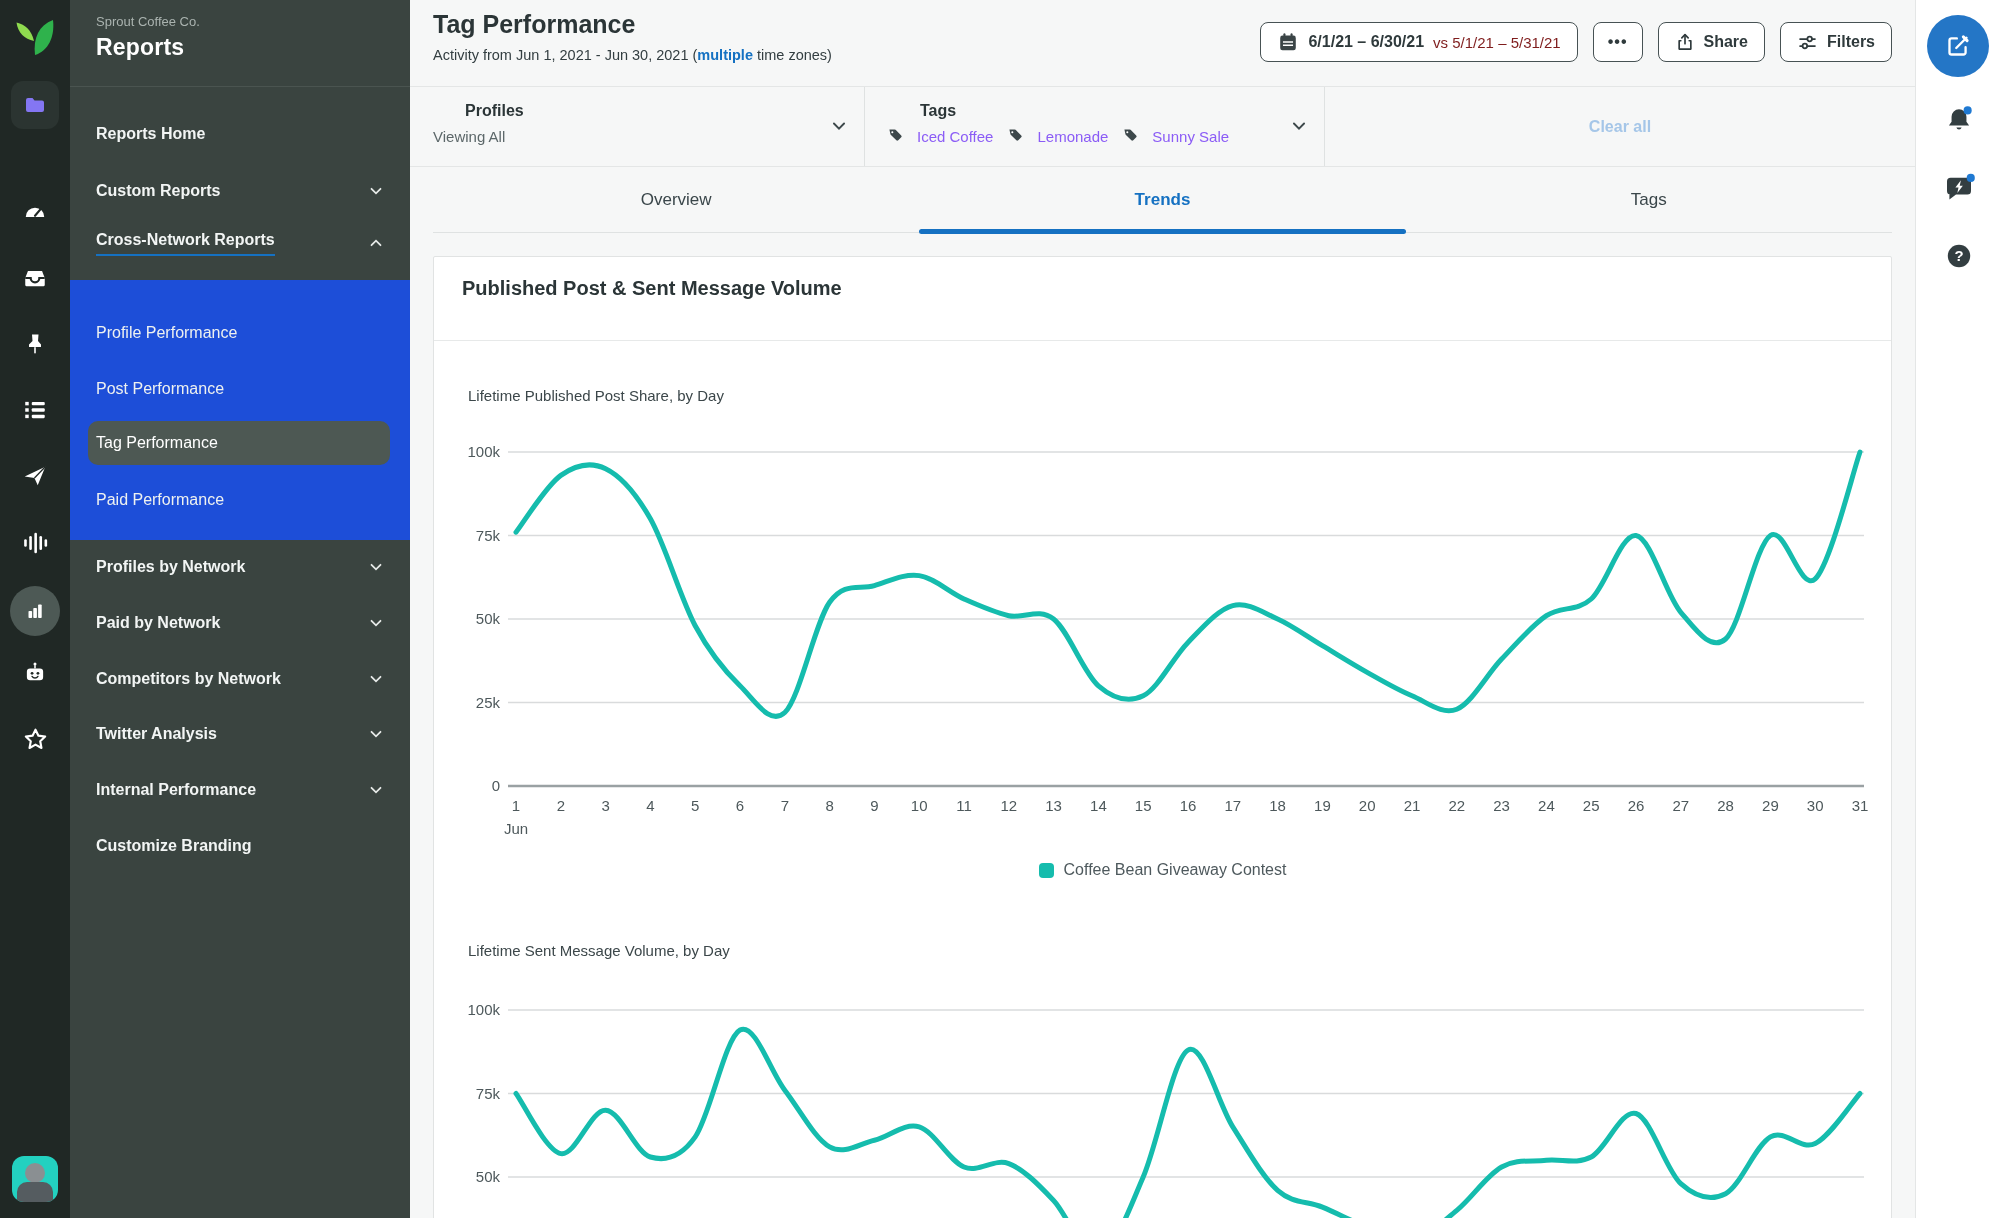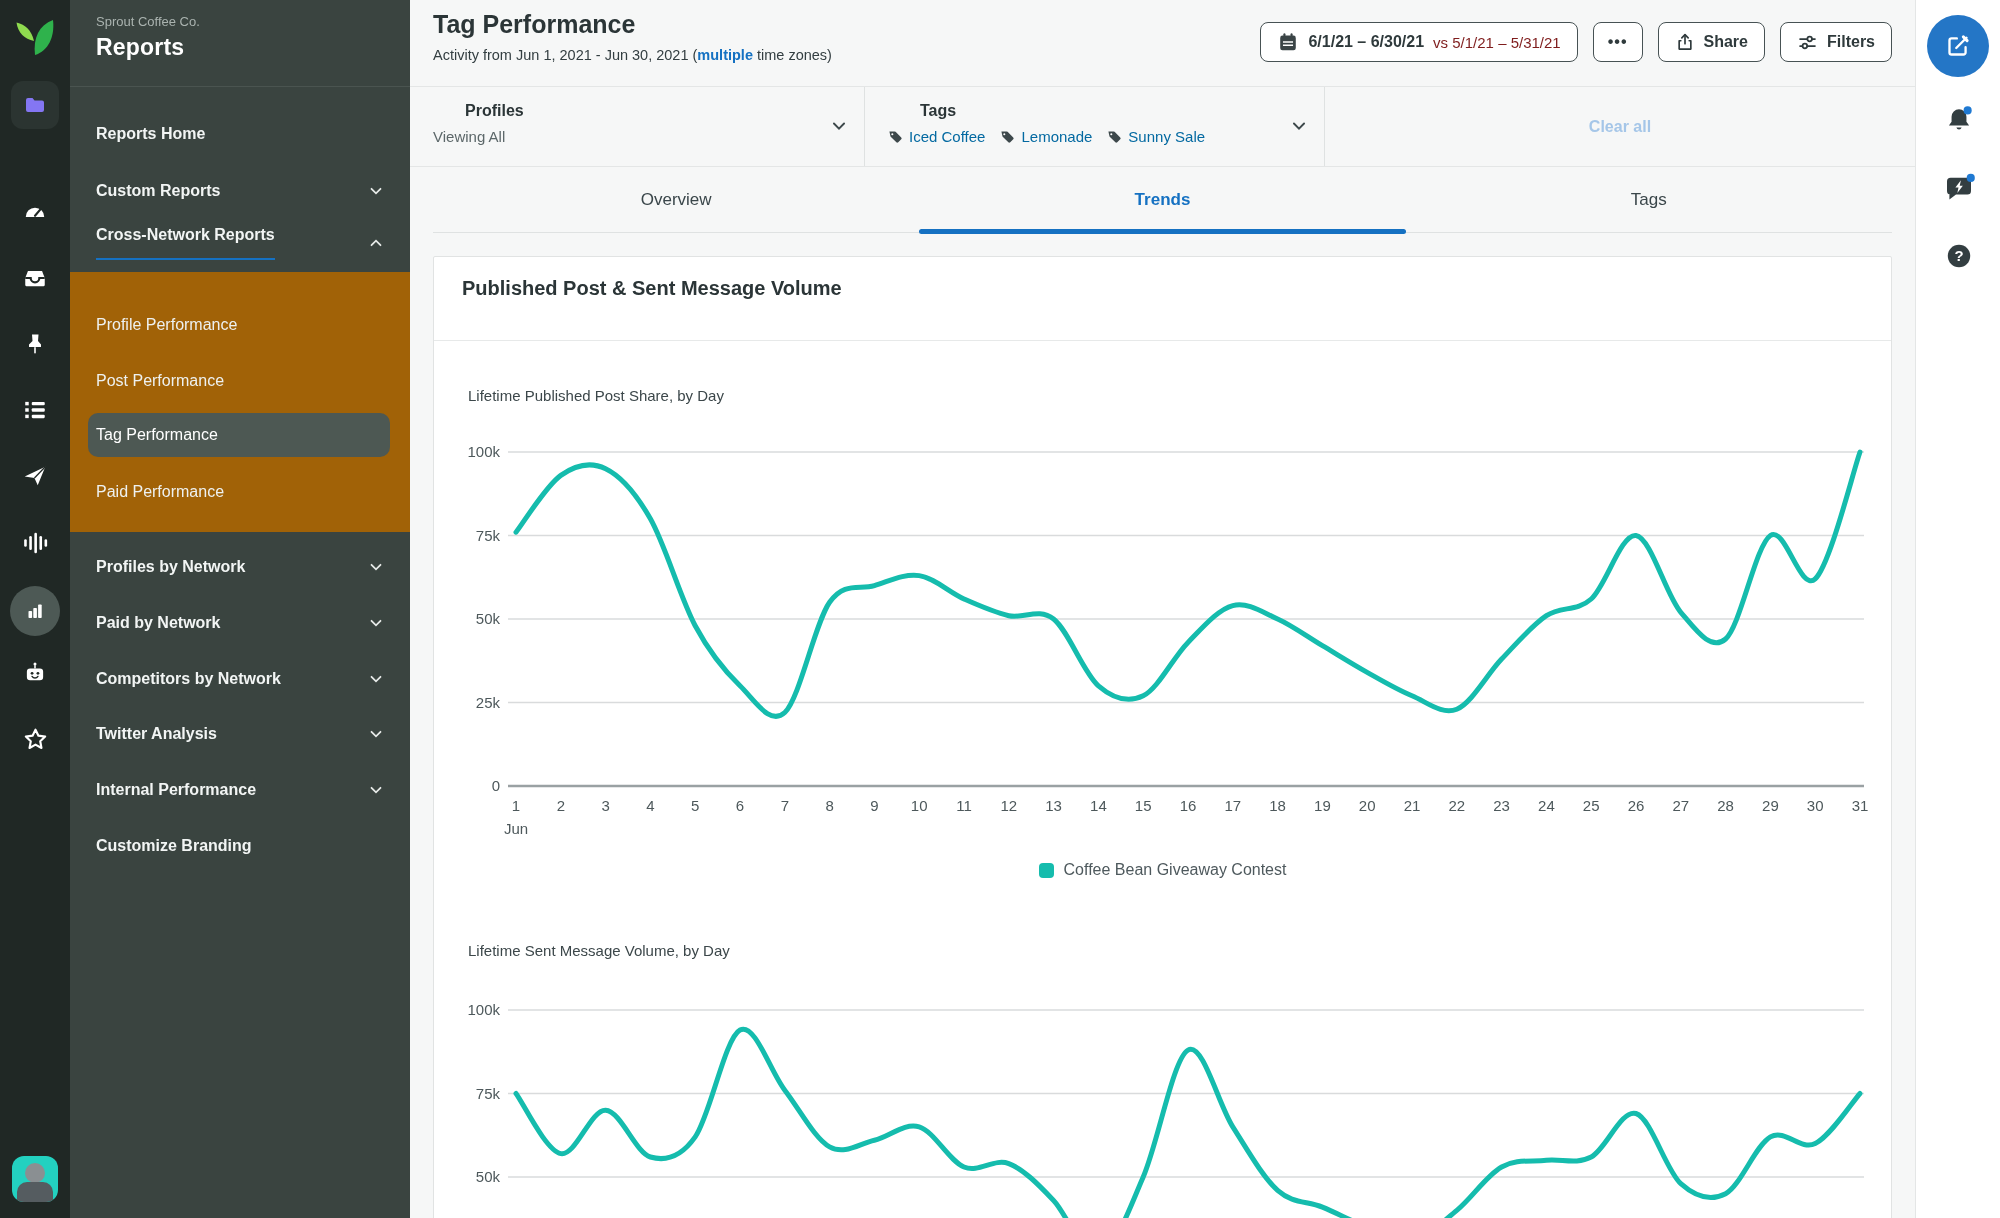--- a/index.html
+++ b/index.html
@@ -15,42 +15,42 @@
   .avatar { width:46px; height:46px; border-radius:12px; background:#23d1c0; overflow:hidden; position:relative; }
   .avatar .head { position:absolute; left:13px; top:7px; width:20px; height:20px; border-radius:50%; background:#8a8f92; }
   .avatar .body { position:absolute; left:5px; top:26px; width:36px; height:24px; border-radius:10px 10px 0 0; background:#555c60; }
 
   
   .sidebar { position:absolute; left:70px; top:0; width:340px; height:100%; background:#3a4440; color:#fff; }
   .sb-head { height:87px; border-bottom:1px solid #4a5450; padding:14px 26px 0; }
   .sb-org { font-size:13px; color:#aab3af; margin-bottom:5px; }
   .sb-title { font-size:23px; font-weight:bold; letter-spacing:.2px; }
   .sb-item { position:absolute; left:26px; right:26px; height:24px; display:flex; justify-content:space-between; align-items:center; font-size:16px; font-weight:600; color:#f2f5f4; cursor:pointer; }
-  .sb-item .lbl-underline { border-bottom:2px solid #1571c2; padding-bottom:14px; }
-  .subpanel { position:absolute; left:0; top:272px; width:340px; height:260px; background:#a16207; }
+  .sb-item .lbl-underline { border-bottom:2px solid #1571c2; padding-bottom:5px; }
+  .subpanel { position:absolute; left:0; top:280px; width:340px; height:260px; background:#1d4ed8; }
   .sub-item { position:absolute; left:26px; right:26px; height:24px; display:flex; align-items:center; font-size:16px; font-weight:400; color:#eef1f0; cursor:pointer; }
   .pill { position:absolute; left:18px; right:20px; top:411px; height:44px; background:#4d5853; border-radius:10px; display:flex; align-items:center; padding-left:8px; font-size:16px; color:#ffffff; cursor:pointer; }
 
   
   .main { position:absolute; left:410px; top:0; width:1505px; height:100%; background:#f6f7f7; }
   .page-header { position:absolute; top:0; left:0; right:0; height:87px; border-bottom:1px solid #e4e6e6; }
   .ph-title { position:absolute; left:23px; top:10px; font-size:25px; font-weight:bold; color:#2b3537; }
   .ph-sub { position:absolute; left:23px; top:47px; font-size:14.5px; color:#333e41; }
   .ph-sub .lnk { color:#1571c2; font-weight:bold; cursor:pointer; }
   .ph-actions { position:absolute; right:23px; top:22px; display:flex; gap:15px; }
   .btn { height:40px; border:1.5px solid #475254; border-radius:8px; background:#fff; display:flex; align-items:center; gap:9px; padding:0 16px; font-size:16px; font-weight:600; color:#2f3a3c; cursor:pointer; white-space:nowrap; }
   .btn .cmp { font-weight:400; color:#7f1d1d; font-size:15px; }
   .btn.icon-only { padding:0 14px; letter-spacing:1px; }
 
   .filter-bar { position:absolute; top:87px; left:0; right:0; height:80px; border-bottom:1px solid #e4e6e6; display:flex; background:#f6f7f7; }
   .fsec { position:relative; border-right:1px solid #dfe2e2; padding:15px 40px 0 23px; cursor:pointer; }
   .fsec .chev { position:absolute; right:16px; top:30px; }
   .flabel { font-size:16px; font-weight:600; color:#2b3537; margin-bottom:8px;margin-left:32px; }
   .fvalue { font-size:15px; color:#5c6769; display:flex; align-items:center; }
-  .chip { display:flex; align-items:flex-end; gap:6px; margin-right:15px; color:#0369a1; }
+  .chip { display:flex; align-items:flex-start; gap:14px; margin-right:15px; color:#8b5cf6; }
   .clear { flex:1; display:flex; align-items:center; justify-content:center; font-size:16px; font-weight:600; color:#a5c6e8; cursor:default; }
 
   .tabs { position:absolute; top:167px; left:23px; right:23px; height:66px; display:flex; border-bottom:1px solid #dfe2e2; }
   .tab { flex:1; display:flex; align-items:center; justify-content:center; font-size:17px; color:#3a464a; position:relative; cursor:pointer; }
   .tab.active { color:#1571c2; font-weight:600; }
   .tab.active::after { content:""; position:absolute; left:0; right:0; bottom:-2px; height:5px; background:#1571c2; border-radius:3px; }
 
   .card { position:absolute; left:23px; top:256px; width:1459px; height:1000px; background:#fff; border:1px solid #e1e3e3; border-radius:2px; }
   .card-head { height:84px; border-bottom:1px solid #e7e9e9; padding:20px 28px 0; }
   .card-title { font-size:20px; font-weight:bold; color:#2b3537; margin-bottom:9px; }

